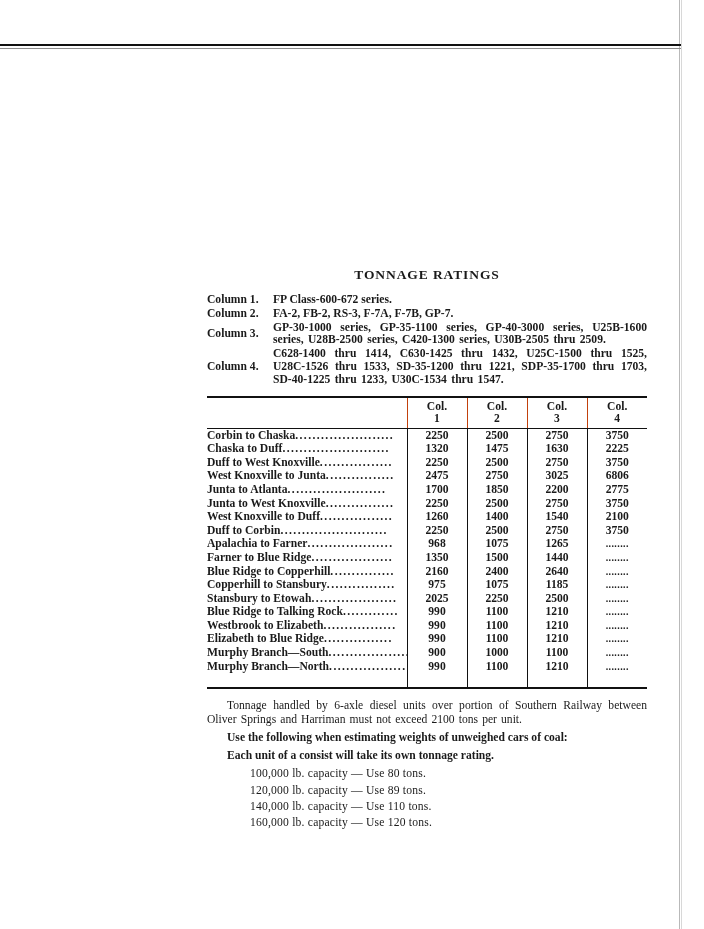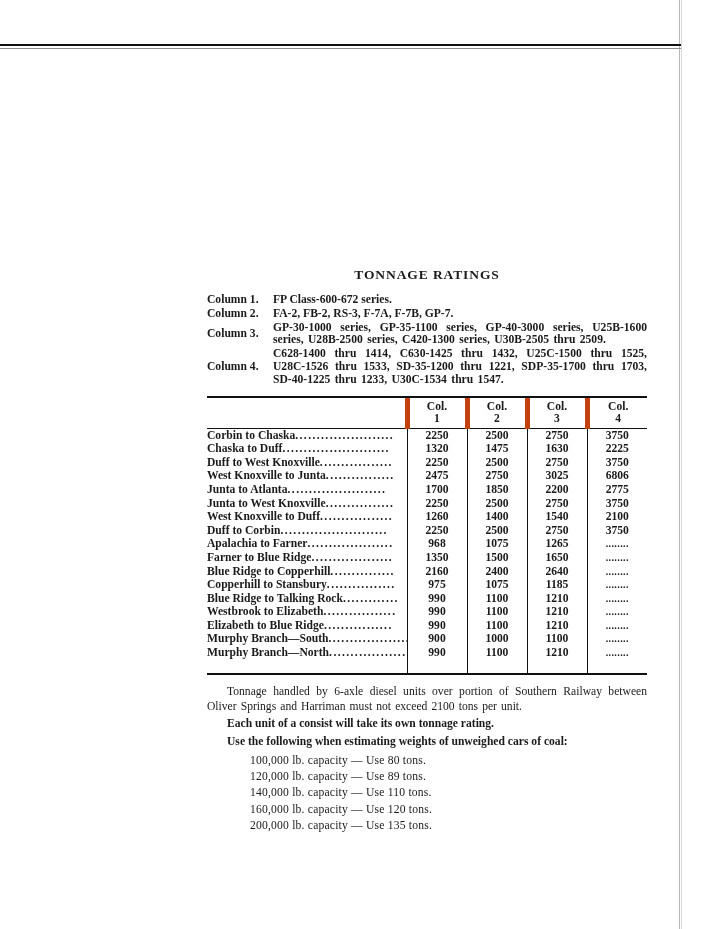--- a/index.html
+++ b/index.html
@@ -113,21 +113,21 @@
   table.ratings td, table.ratings th {
     padding: 0;
     vertical-align: bottom;
   }
   .col-head {
     text-align: center;
     font-weight: bold;
     font-size: 11.6px;
     line-height: 12px;
     padding: 3px 0 3px 0 !important;
-    border-left: 5px solid #c2410c;
+    border-left: 1px solid #c2410c;
   }
   .col-head .ch-top { display: block; }
   .col-head .ch-bot { display: block; }
   .head-spacer {
     border-left: none;
   }
   tr.head-underline td {
     border-bottom: 1.5px solid #111111;
   }
   td.rowlabel {
@@ -309,35 +309,42 @@
             <td class="rowlabel"><span class="lbl">Apalachia to Farner</span><span class="leader">....................</span></td>
             <td class="num">968</td>
             <td class="num">1075</td>
             <td class="num">1265</td>
             <td class="num dash">........</td>
           </tr>
           <tr>
             <td class="rowlabel"><span class="lbl">Farner to Blue Ridge</span><span class="leader">...................</span></td>
             <td class="num">1350</td>
             <td class="num">1500</td>
-            <td class="num">1650</td>
+            <td class="num">1440</td>
             <td class="num dash">........</td>
           </tr>
           <tr>
             <td class="rowlabel"><span class="lbl">Blue Ridge to Copperhill</span><span class="leader">...............</span></td>
             <td class="num">2160</td>
             <td class="num">2400</td>
             <td class="num">2640</td>
             <td class="num dash">........</td>
           </tr>
           <tr>
             <td class="rowlabel"><span class="lbl">Copperhill to Stansbury</span><span class="leader">................</span></td>
             <td class="num">975</td>
             <td class="num">1075</td>
             <td class="num">1185</td>
+            <td class="num dash">........</td>
+          </tr>
+          <tr>
+            <td class="rowlabel"><span class="lbl">Stansbury to Etowah</span><span class="leader">....................</span></td>
+            <td class="num">2025</td>
+            <td class="num">2250</td>
+            <td class="num">2500</td>
             <td class="num dash">........</td>
           </tr>
           <tr>
             <td class="rowlabel"><span class="lbl">Blue Ridge to Talking Rock</span><span class="leader">.............</span></td>
             <td class="num">990</td>
             <td class="num">1100</td>
             <td class="num">1210</td>
             <td class="num dash">........</td>
           </tr>
           <tr>
@@ -375,24 +382,23 @@
             <td class="num">&nbsp;</td>
             <td class="num">&nbsp;</td>
           </tr>
         </tbody>
     </table>
     <div class="rule-heavy"></div>
   </div>
 
   <div class="notes">
     <p class="note-p loose">Tonnage handled by 6-axle diesel units over portion of Southern Railway between Oliver Springs and Harriman must not exceed 2100 tons per unit.</p>
+    <p class="note-p bold">Use the following when estimating weights of unweighed cars of coal:</p>
     <p class="note-p bold">Each unit of a consist will take its own tonnage rating.</p>
-    <p class="note-p bold">Use the following when estimating weights of unweighed cars of coal:</p>
     <ul class="coal-list" id="coal-list">
         <li><span class="cap">100,000 lb. capacity — Use   80 tons.</span></li>
         <li><span class="cap">120,000 lb. capacity — Use   89 tons.</span></li>
         <li><span class="cap">140,000 lb. capacity — Use 110 tons.</span></li>
         <li><span class="cap">160,000 lb. capacity — Use 120 tons.</span></li>
-        <li><span class="cap">200,000 lb. capacity — Use 135 tons.</span></li>
       </ul>
   </div>
 
 </div>
 
 </body></html>

